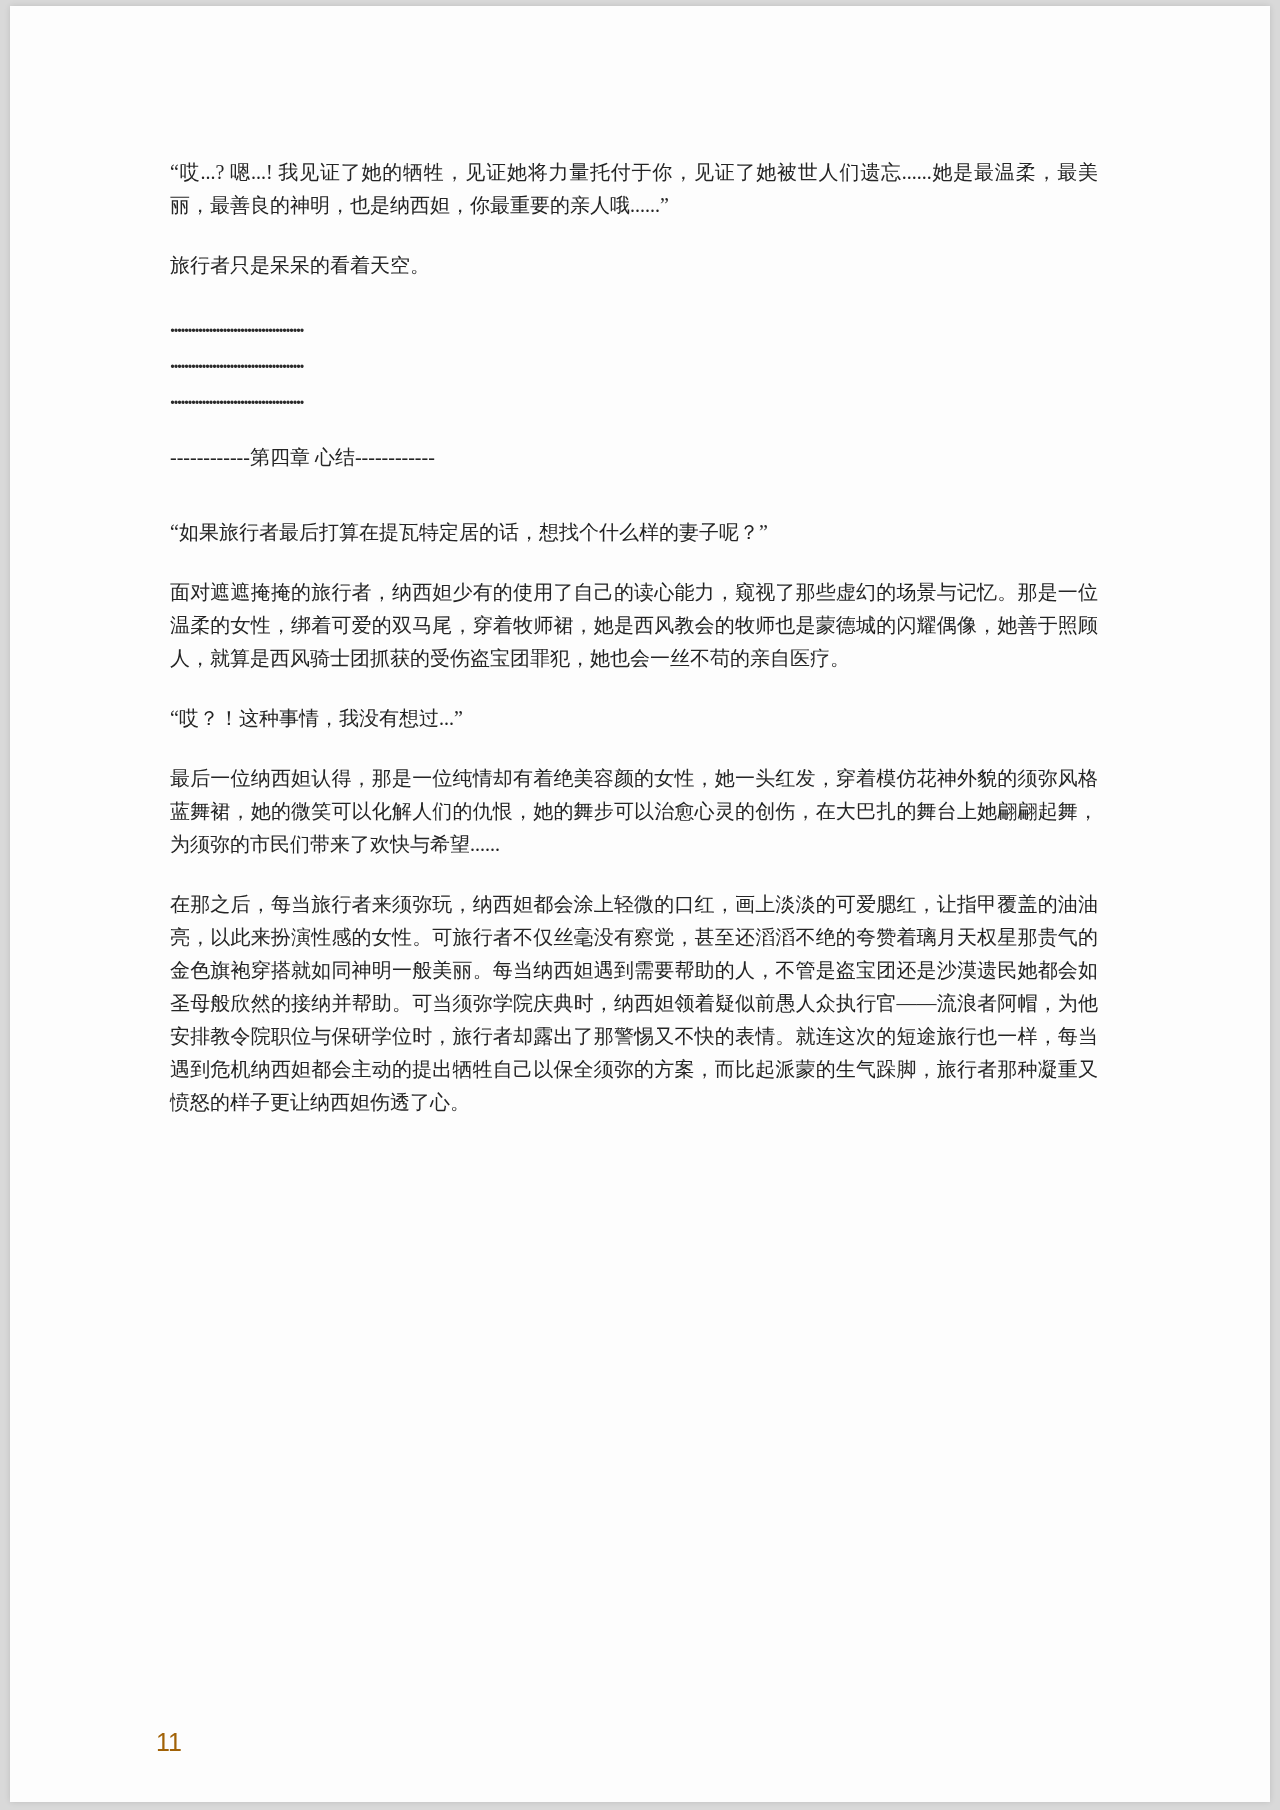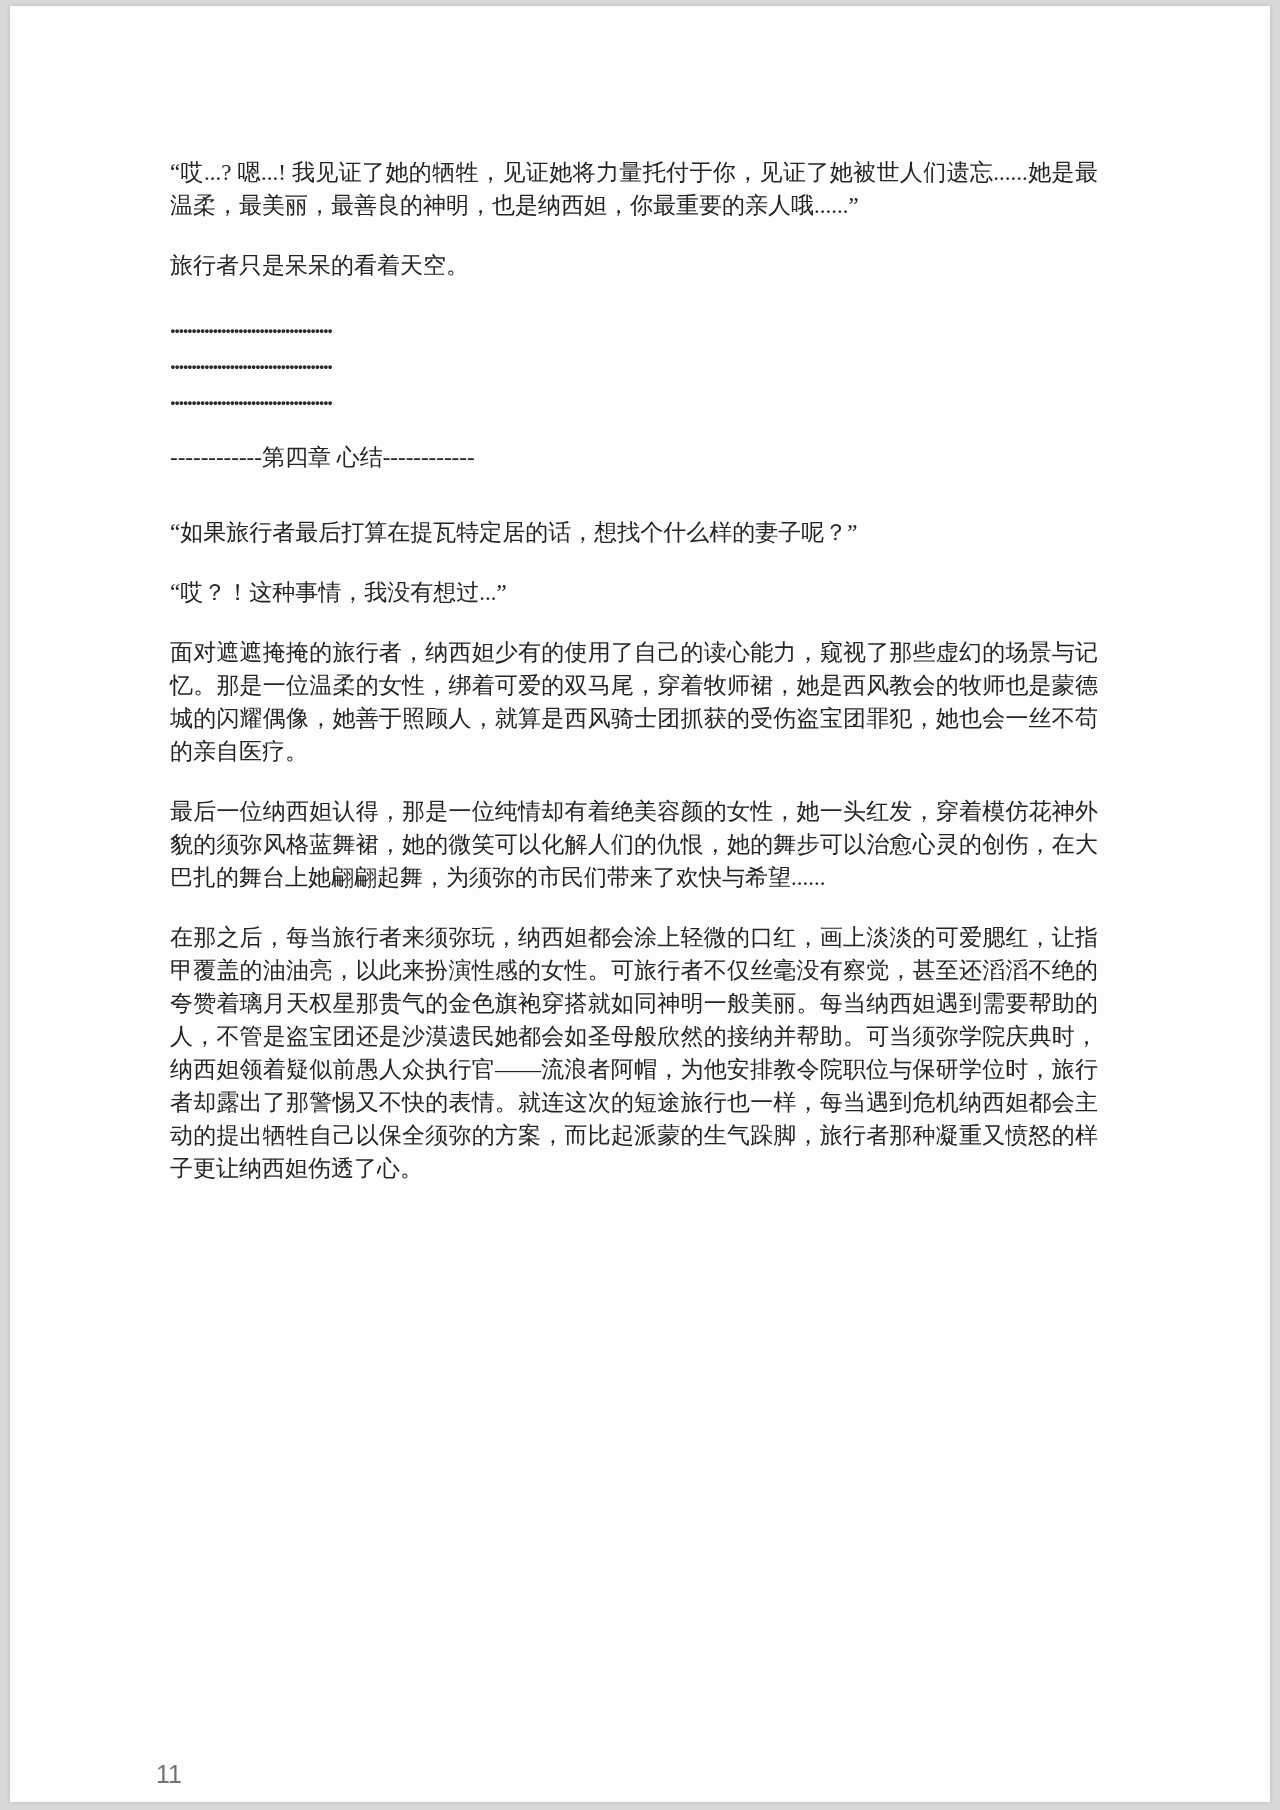--- a/index.html
+++ b/index.html
@@ -22,21 +22,21 @@
     height: 1796px;
     background: #fdfdfd;
     box-shadow: 0 0 6px rgba(0,0,0,0.12);
   }
   .content {
     position: absolute;
     left: 160px;
     top: 150px;
     width: 928px;
     color: #242424;
-    font-size: 23px;
+    font-size: 20px;
     line-height: 33px;
     text-align: justify;
     text-align-last: left;
   }
   .para {
     margin: 0 0 27px 0;
   }
   .para.dots {
     margin: 0 0 3px 0;
     letter-spacing: -1.5px;
@@ -51,35 +51,34 @@
   }
   .para.heading {
     margin: 26px 0 42px 0;
   }
   .page-number {
     position: absolute;
     left: 146px;
     top: 1722px;
     font-family: "Liberation Sans", sans-serif;
     font-size: 25px;
-    color: #737373;
-    margin-top: 32px;
+    color: #a16207;
   }
 </style>
 </head>
 <body>
 
 <div class="page">
   <div class="content">
     <p class="para dialogue">“哎...? 嗯...! 我见证了她的牺牲，见证她将力量托付于你，见证了她被世人们遗忘......她是最温柔，最美丽，最善良的神明，也是纳西妲，你最重要的亲人哦......”</p>
     <p class="para">旅行者只是呆呆的看着天空。</p>
     <p class="para dots dots-first">......................................</p>
     <p class="para dots">......................................</p>
     <p class="para dots dots-last">......................................</p>
     <p class="para heading">------------第四章 心结------------</p>
     <p class="para dialogue">“如果旅行者最后打算在提瓦特定居的话，想找个什么样的妻子呢？”</p>
+    <p class="para">面对遮遮掩掩的旅行者，纳西妲少有的使用了自己的读心能力，窥视了那些虚幻的场景与记忆。那是一位温柔的女性，绑着可爱的双马尾，穿着牧师裙，她是西风教会的牧师也是蒙德城的闪耀偶像，她善于照顾人，就算是西风骑士团抓获的受伤盗宝团罪犯，她也会一丝不苟的亲自医疗。</p>
     <p class="para dialogue">“哎？！这种事情，我没有想过...”</p>
-    <p class="para">面对遮遮掩掩的旅行者，纳西妲少有的使用了自己的读心能力，窥视了那些虚幻的场景与记忆。那是一位温柔的女性，绑着可爱的双马尾，穿着牧师裙，她是西风教会的牧师也是蒙德城的闪耀偶像，她善于照顾人，就算是西风骑士团抓获的受伤盗宝团罪犯，她也会一丝不苟的亲自医疗。</p>
     <p class="para">最后一位纳西妲认得，那是一位纯情却有着绝美容颜的女性，她一头红发，穿着模仿花神外貌的须弥风格蓝舞裙，她的微笑可以化解人们的仇恨，她的舞步可以治愈心灵的创伤，在大巴扎的舞台上她翩翩起舞，为须弥的市民们带来了欢快与希望......</p>
     <p class="para">在那之后，每当旅行者来须弥玩，纳西妲都会涂上轻微的口红，画上淡淡的可爱腮红，让指甲覆盖的油油亮，以此来扮演性感的女性。可旅行者不仅丝毫没有察觉，甚至还滔滔不绝的夸赞着璃月天权星那贵气的金色旗袍穿搭就如同神明一般美丽。每当纳西妲遇到需要帮助的人，不管是盗宝团还是沙漠遗民她都会如圣母般欣然的接纳并帮助。可当须弥学院庆典时，纳西妲领着疑似前愚人众执行官——流浪者阿帽，为他安排教令院职位与保研学位时，旅行者却露出了那警惕又不快的表情。就连这次的短途旅行也一样，每当遇到危机纳西妲都会主动的提出牺牲自己以保全须弥的方案，而比起派蒙的生气跺脚，旅行者那种凝重又愤怒的样子更让纳西妲伤透了心。</p>
   </div>
   <div class="page-number">11</div>
 </div>
 
 </body></html>

